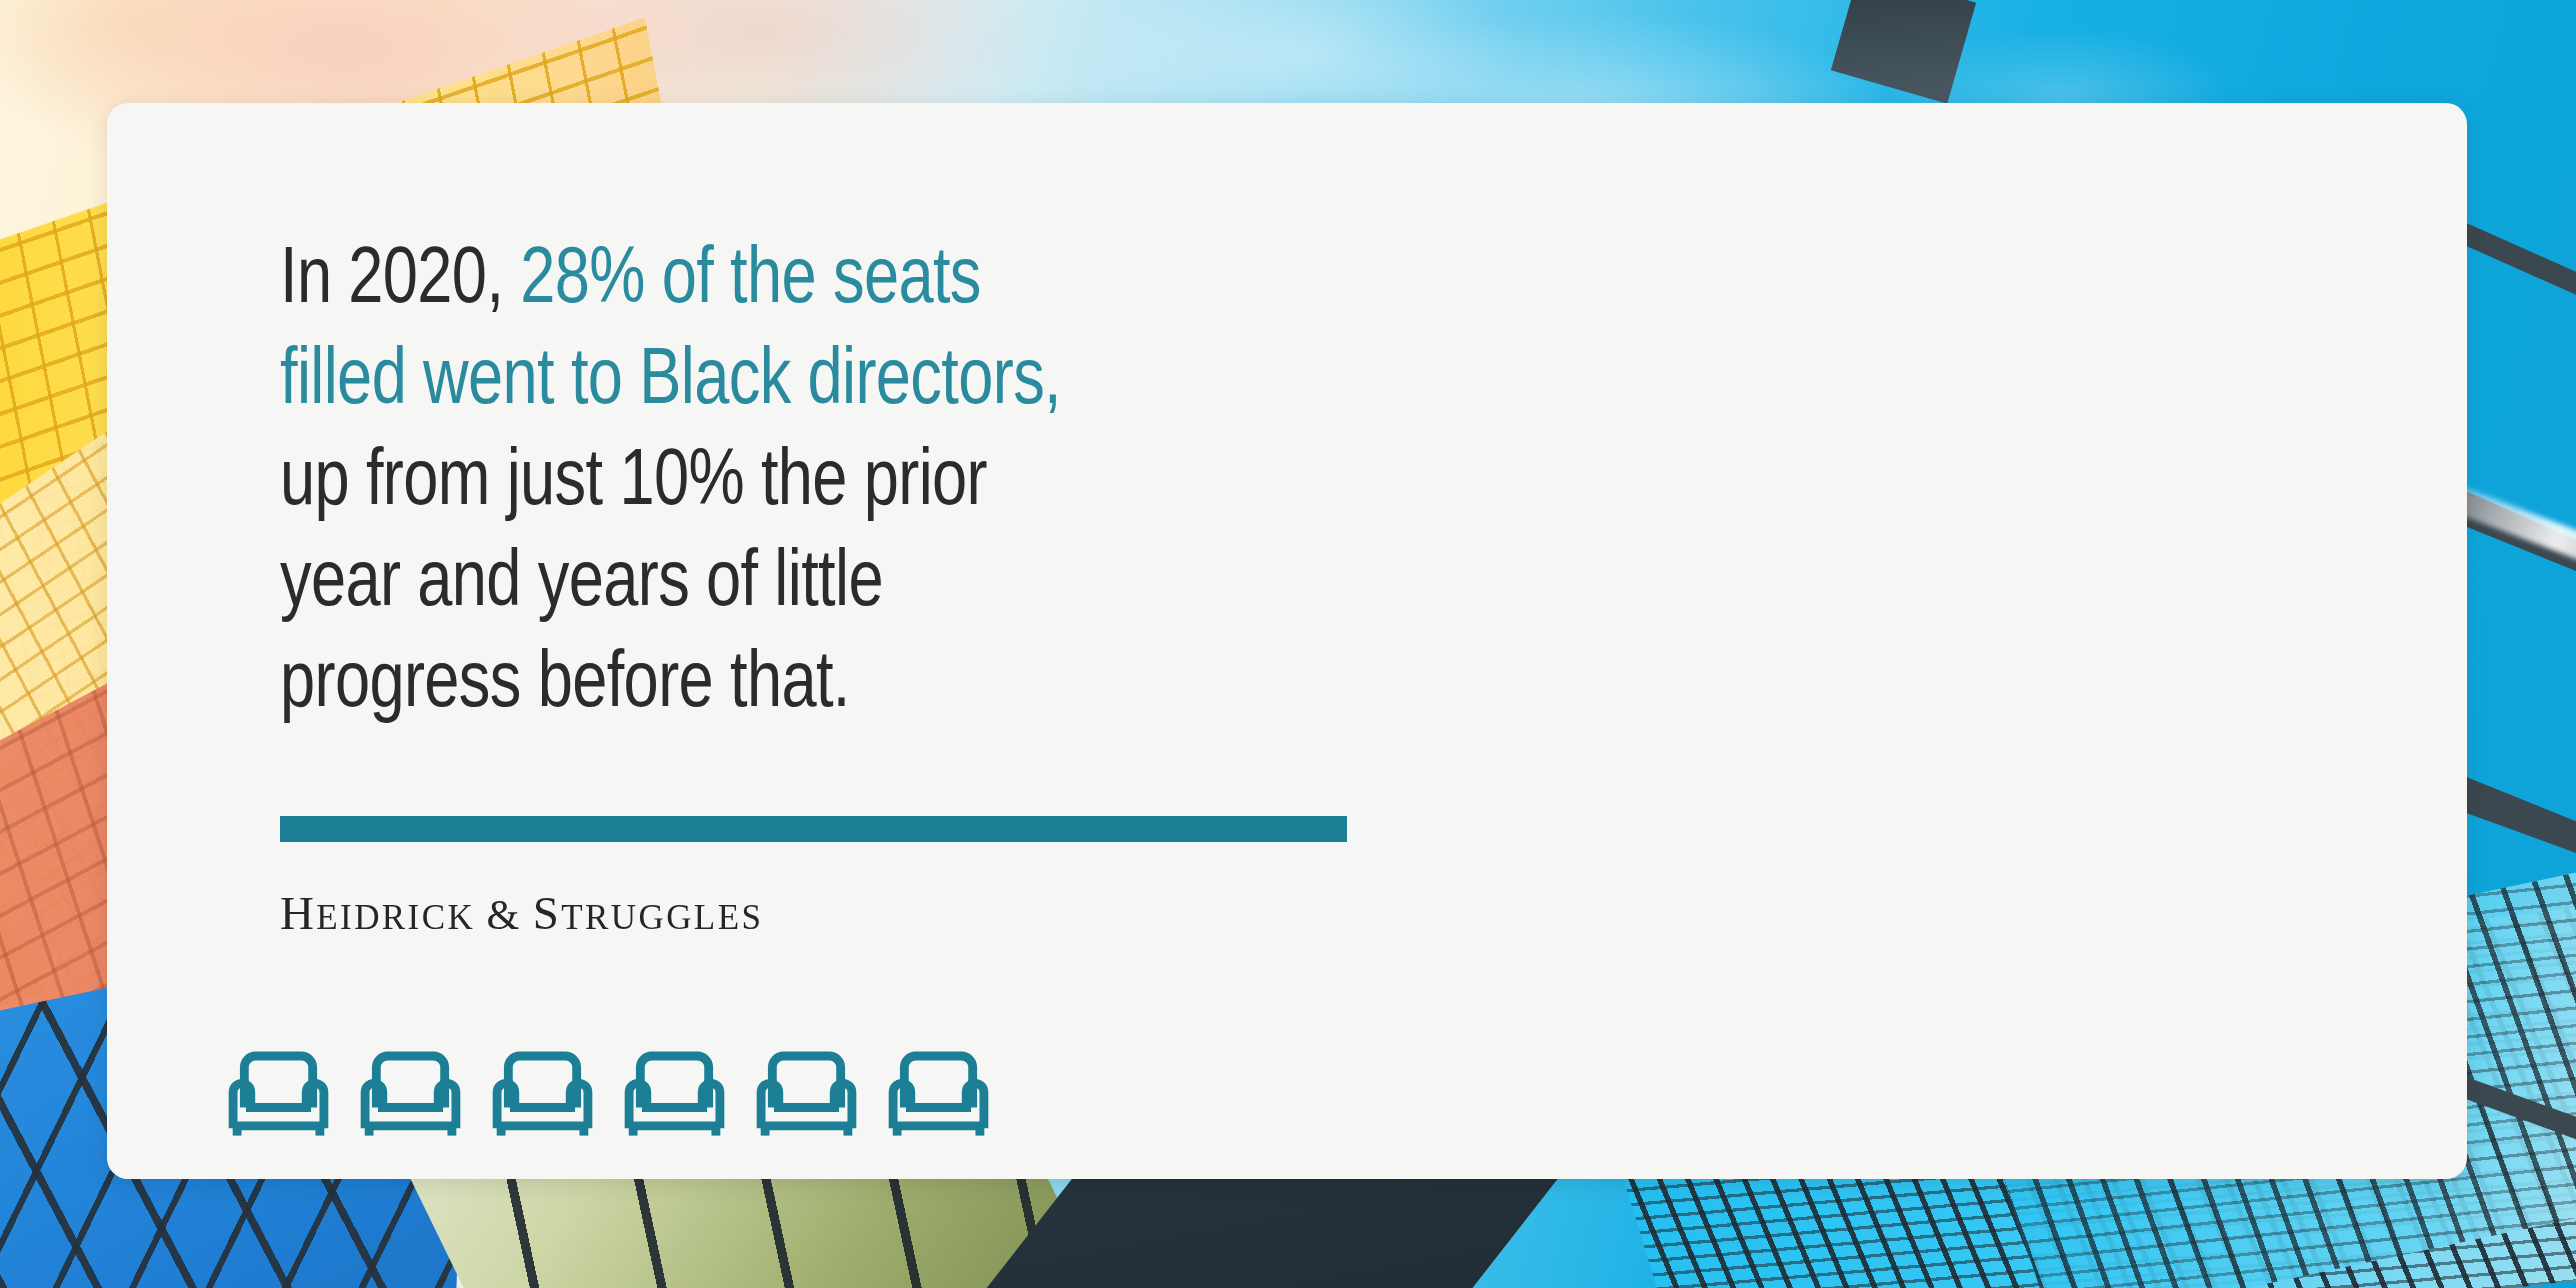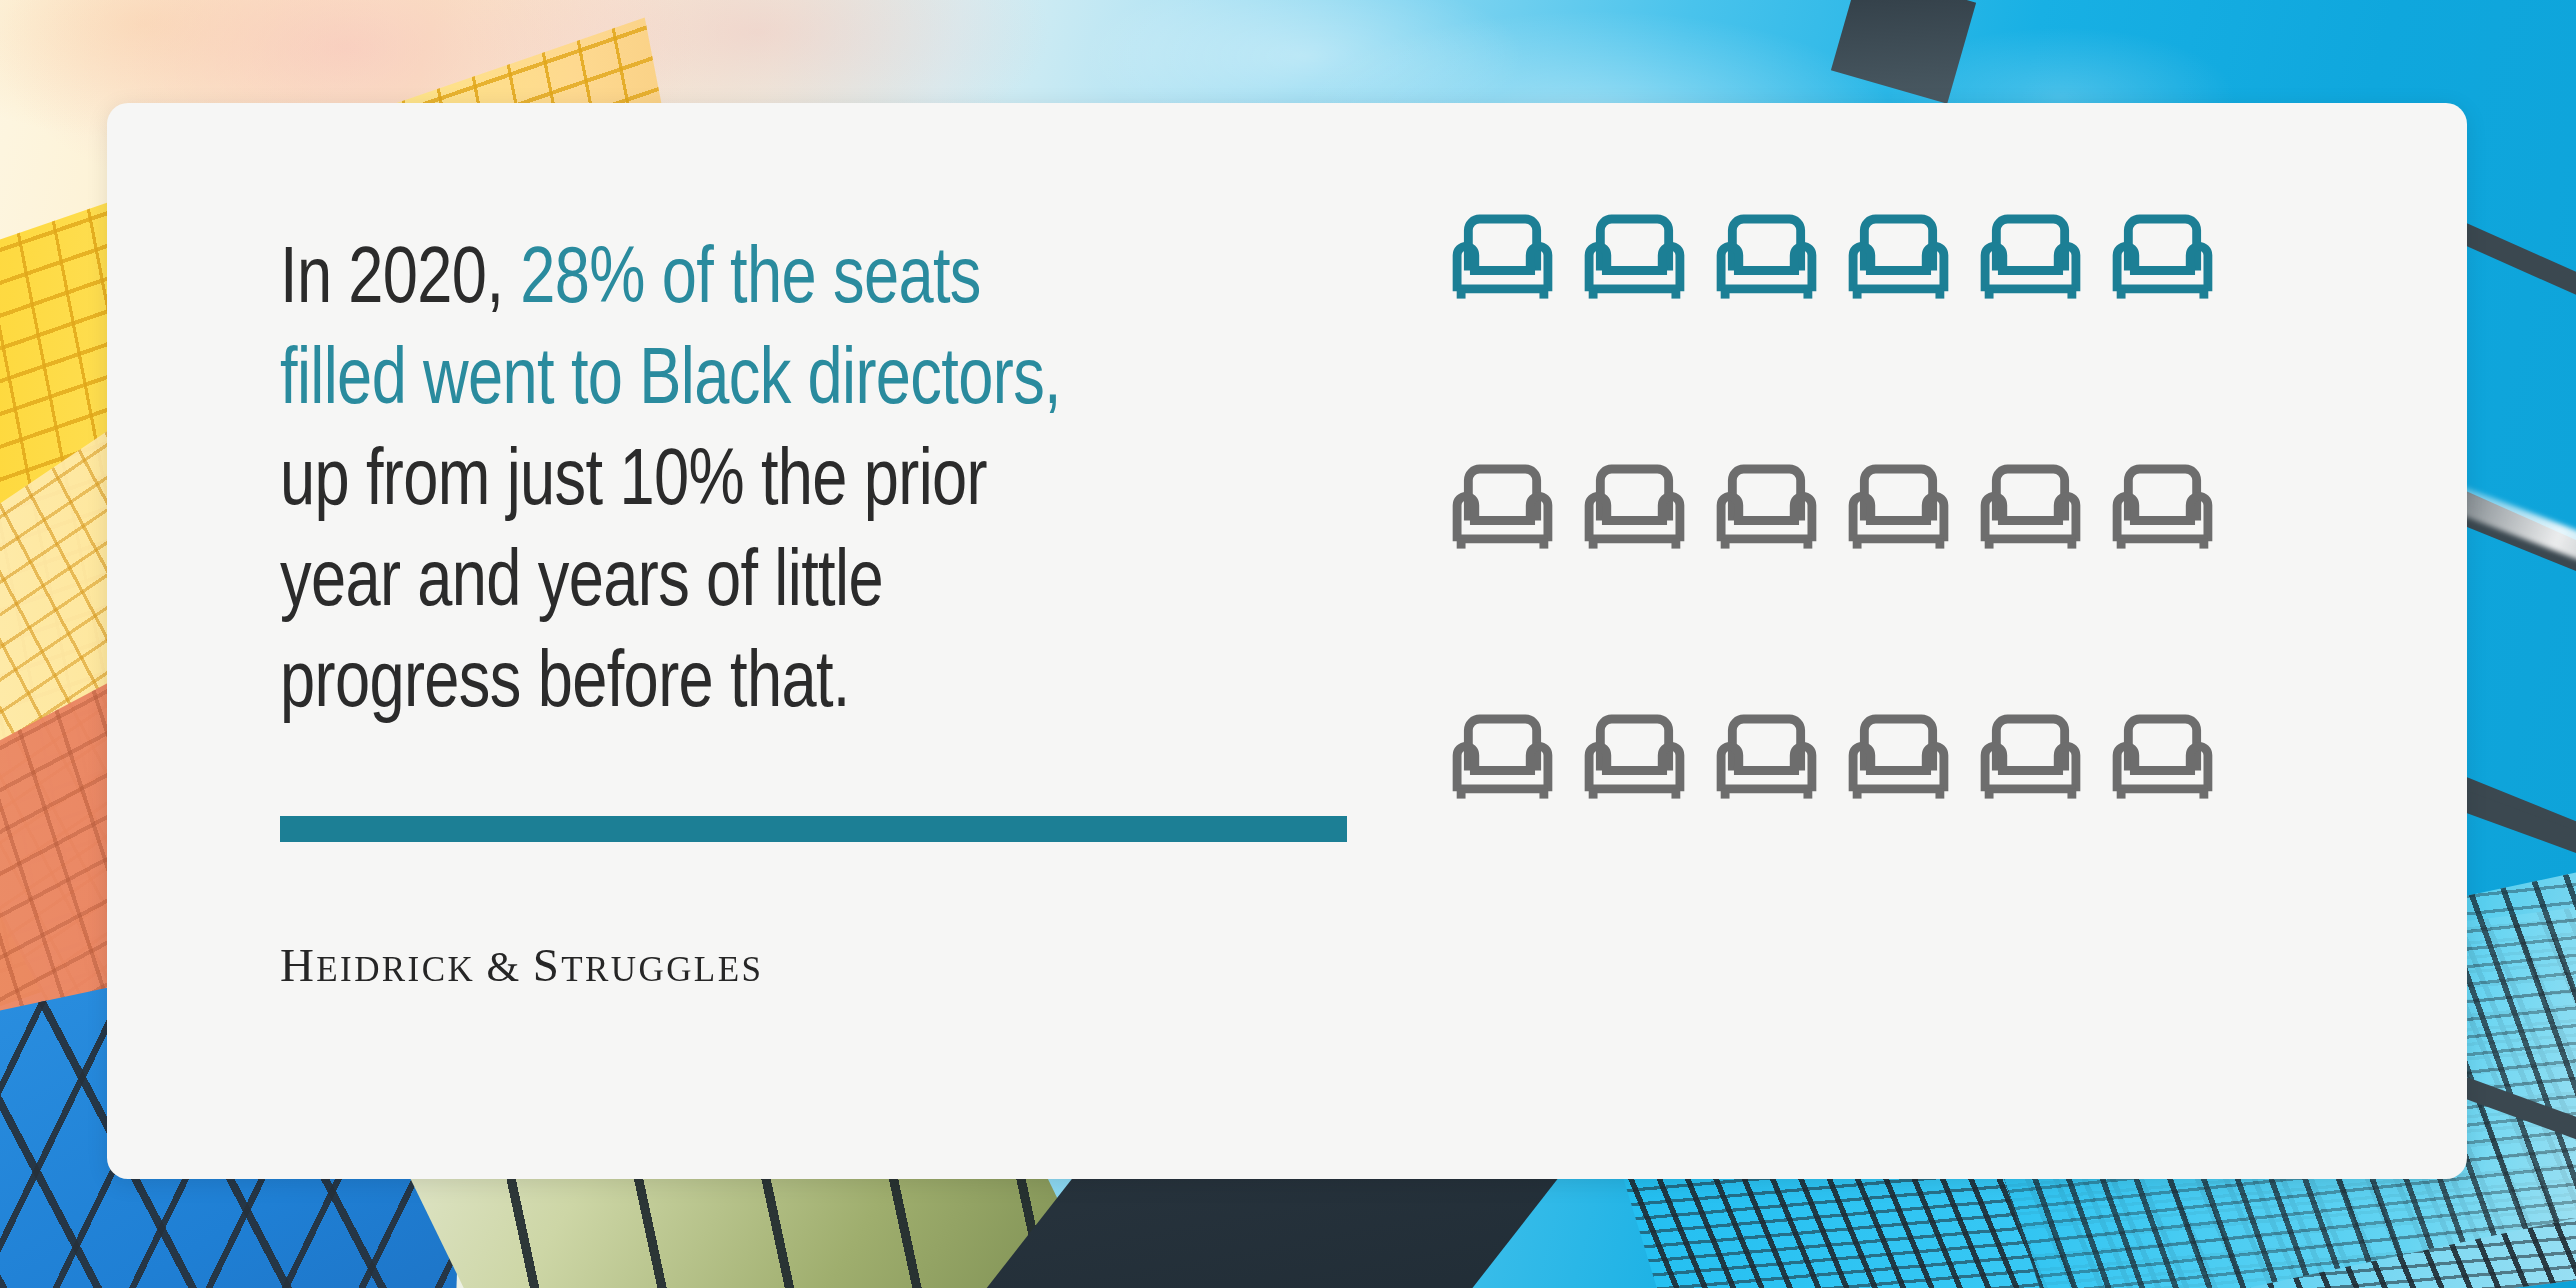--- a/index.html
+++ b/index.html
@@ -200,20 +200,21 @@
     position: absolute;
     left: 107px;
     top: 103px;
     width: 2360px;
     height: 1076px;
     background: #f6f6f5;
     border-radius: 21px;
     box-shadow: 0 4.8px 21px rgba(0,0,0,.10);
     display: flex;
     align-items: flex-start;
+    flex-direction: column;
   }
 
   
   .card-left {
     width: 1224px;
     padding: 121px 0 0 173px;
   }
 
   #headline {
     font-family: "Liberation Sans", sans-serif;
@@ -231,21 +232,21 @@
 
   #accent-bar {
     margin-top: 87px;
     margin-left: 0;
     width: 1067px;
     height: 26px;
     background: #1c7f95;
   }
 
   #brand-logo {
-    margin-top: 96px;
+    margin-top: 44px;
     font-family: "Liberation Serif", serif;
     font-size: 37px;
     color: #262626;
     letter-spacing: 2.4px;
     white-space: nowrap;
   }
   #brand-logo .big { font-size: 47px; }
   #brand-logo .sm  { font-size: 35px; }
   #brand-logo .amp { font-size: 42px; padding: 0 11.3px; }
 

